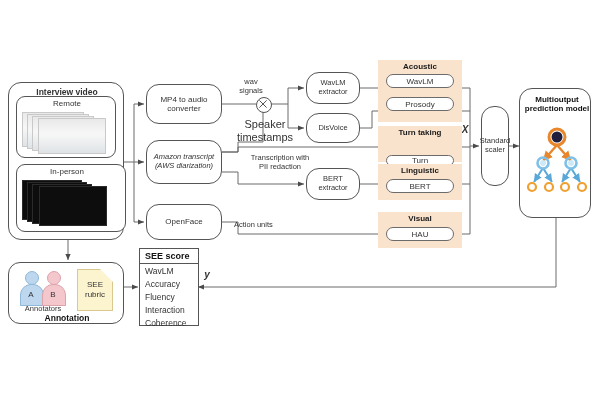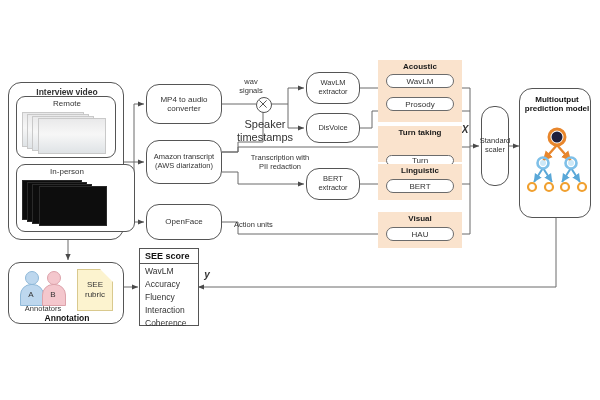--- a/index.html
+++ b/index.html
@@ -204,37 +204,37 @@
   <div class="node rnd" id="remote-card" style="left:16px;top:96px;width:100px;height:62px;display:block;">
     <div class="lbl" style="left:0;top:2px;width:100px;font-size:8px;">Remote</div>
     <div class="stack" style="left:5px;top:15px;width:90px;height:42px;">
       <div class="frm remote" style="left:0px;top:0px;width:62px;height:35px;"></div>
       <div class="frm remote" style="left:5px;top:2px;width:62px;height:35px;"></div>
       <div class="frm remote" style="left:10px;top:4px;width:62px;height:35px;"></div>
       <div class="frm remote remote-main" style="left:16px;top:6px;width:68px;height:36px;"></div>
     </div>
   </div>
 
-  <div class="node rnd" id="inperson-card" style="left:16px;top:164px;width:119px;height:68px;display:block;padding-left:28px;">
+  <div class="node rnd" id="inperson-card" style="left:16px;top:164px;width:110px;height:68px;display:block;padding-left:28px;">
     <div class="lbl" style="left:0;top:2px;width:100px;font-size:8px;">In-person</div>
     <div class="stack" style="left:5px;top:15px;width:90px;height:48px;">
       <div class="frm inperson" style="left:0px;top:0px;width:60px;height:40px;"></div>
       <div class="frm inperson" style="left:5px;top:2px;width:60px;height:40px;"></div>
       <div class="frm inperson" style="left:10px;top:4px;width:60px;height:40px;"></div>
       <div class="frm inperson inperson-main" style="left:17px;top:6px;width:68px;height:40px;"></div>
     </div>
   </div>
 
   <div class="node rnd-lg" style="left:146px;top:84px;width:76px;height:40px;font-size:8px;">
     <span style="white-space:pre-line;">MP4 to audio
 converter</span>
   </div>
 
   <div class="node rnd-lg" style="left:146px;top:140px;width:76px;height:44px;font-size:7.5px;">
-    <span style="white-space:pre-line;">Amazon transcript
+    <span style="white-space:pre-line;font-style:italic;">Amazon transcript
 (AWS diarization)</span>
   </div>
 
   <div class="node rnd-lg" style="left:146px;top:204px;width:76px;height:36px;font-size:8px;">
     <span style="white-space:pre-line;">OpenFace</span>
   </div>
 
   <div class="lbl" style="left:226px;top:78px;width:50px;font-size:7.5px;">wav
 signals</div>
 

